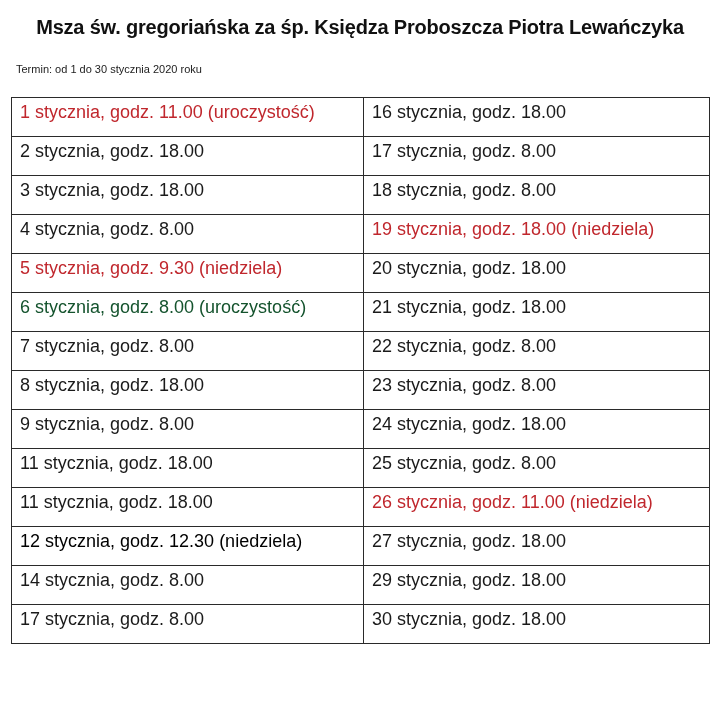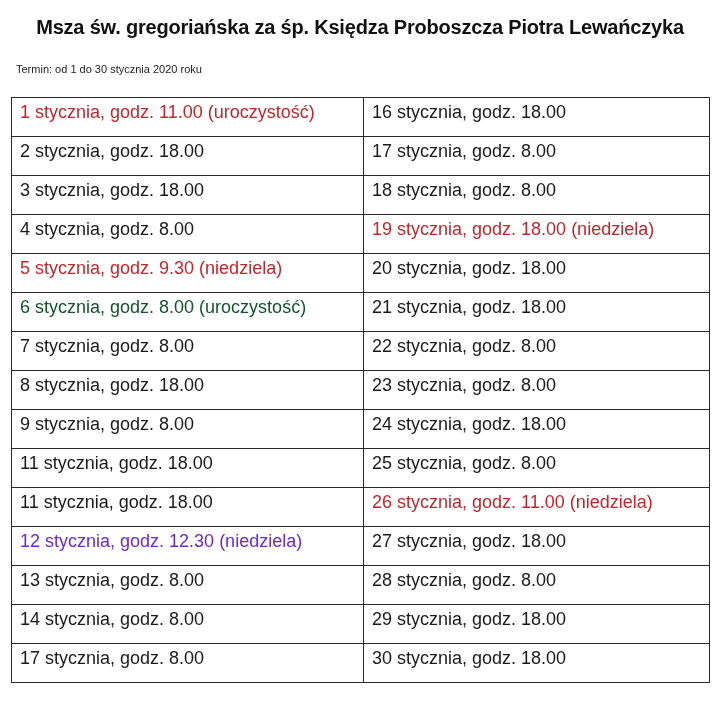--- a/index.html
+++ b/index.html
@@ -57,26 +57,22 @@
       </tr>
       <tr>
         <td class="col-left">11 stycznia, godz. 18.00</td>
         <td class="col-right">25 stycznia, godz. 8.00</td>
       </tr>
       <tr>
         <td class="col-left">11 stycznia, godz. 18.00</td>
         <td class="col-right red" style="color: rgb(192, 39, 45);">26 stycznia, godz. 11.00 (niedziela)</td>
       </tr>
       <tr>
-        <td class="col-left red" style="color: #6d28d9;">12 stycznia, godz. 12.30 (niedziela)</td>
+        <td class="col-left red" style="color: #000000;">12 stycznia, godz. 12.30 (niedziela)</td>
         <td class="col-right">27 stycznia, godz. 18.00</td>
-      </tr>
-      <tr>
-        <td class="col-left">13 stycznia, godz. 8.00</td>
-        <td class="col-right">28 stycznia, godz. 8.00</td>
       </tr>
       <tr>
         <td class="col-left">14 stycznia, godz. 8.00</td>
         <td class="col-right">29 stycznia, godz. 18.00</td>
       </tr>
       <tr>
         <td class="col-left">17 stycznia, godz. 8.00</td>
         <td class="col-right">30 stycznia, godz. 18.00</td>
       </tr>
     </tbody>

